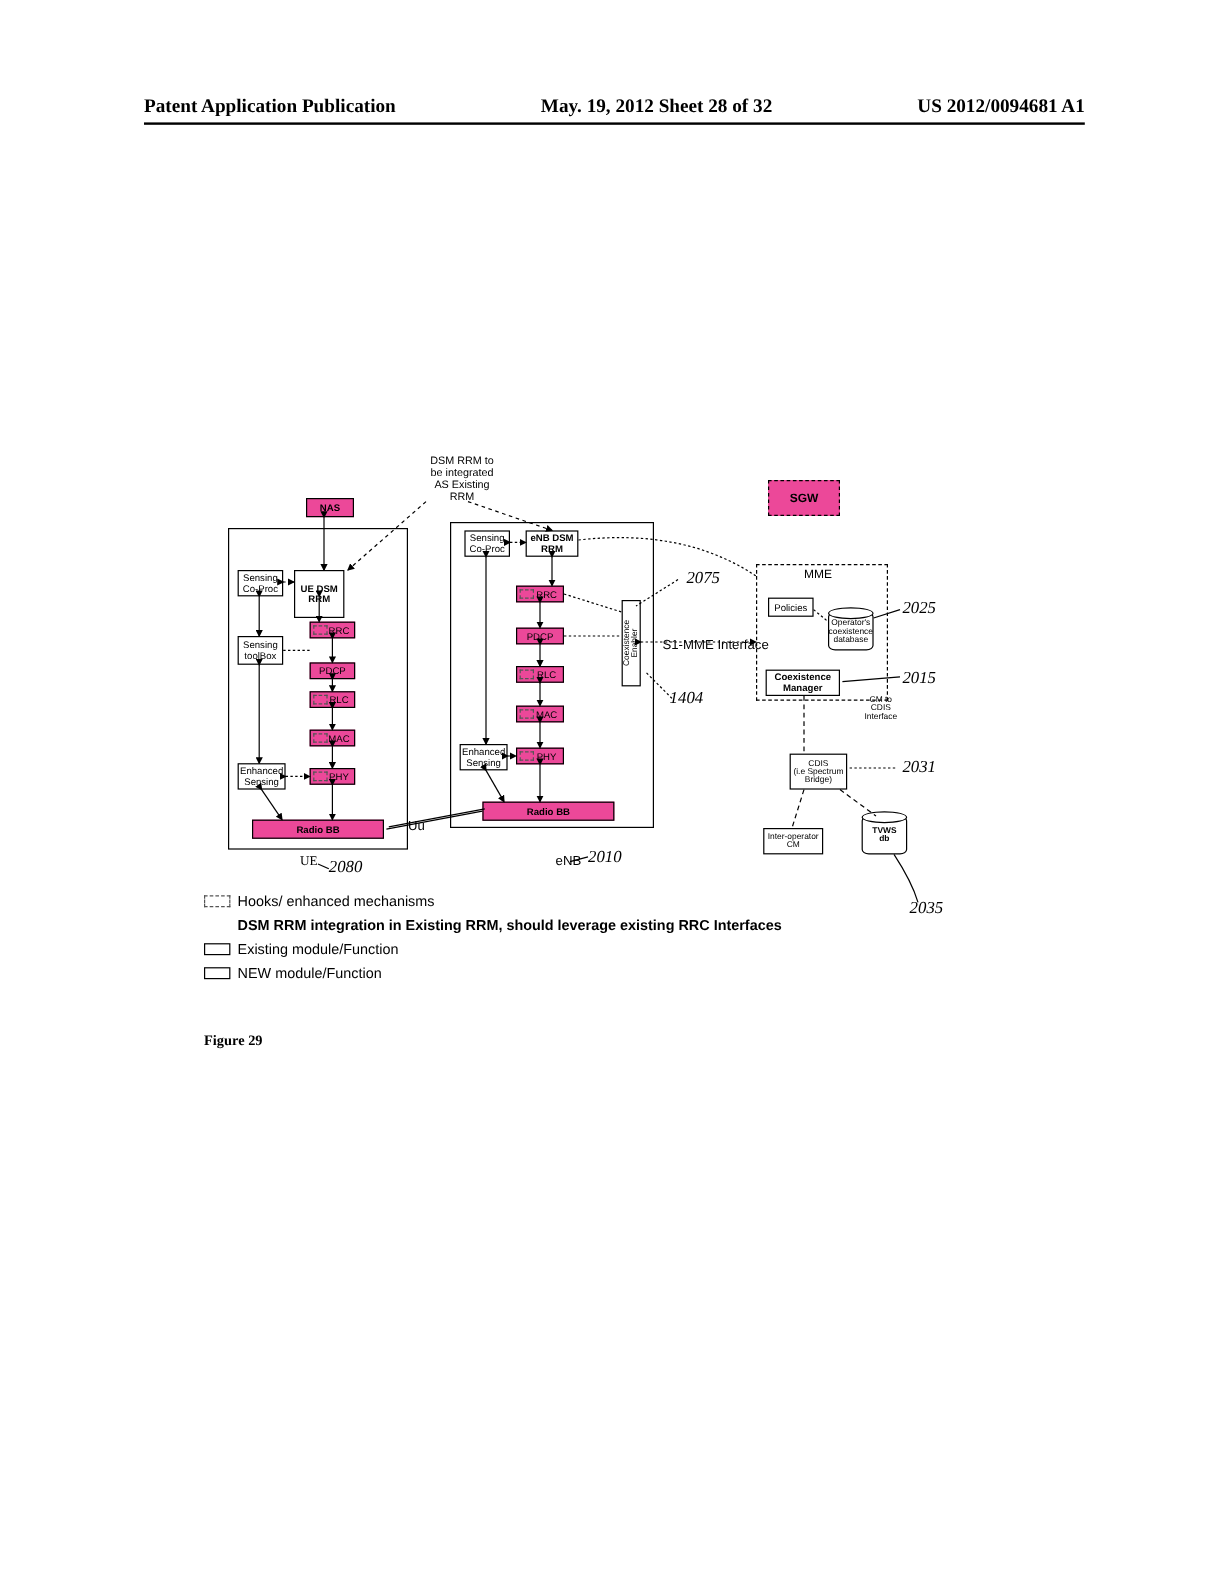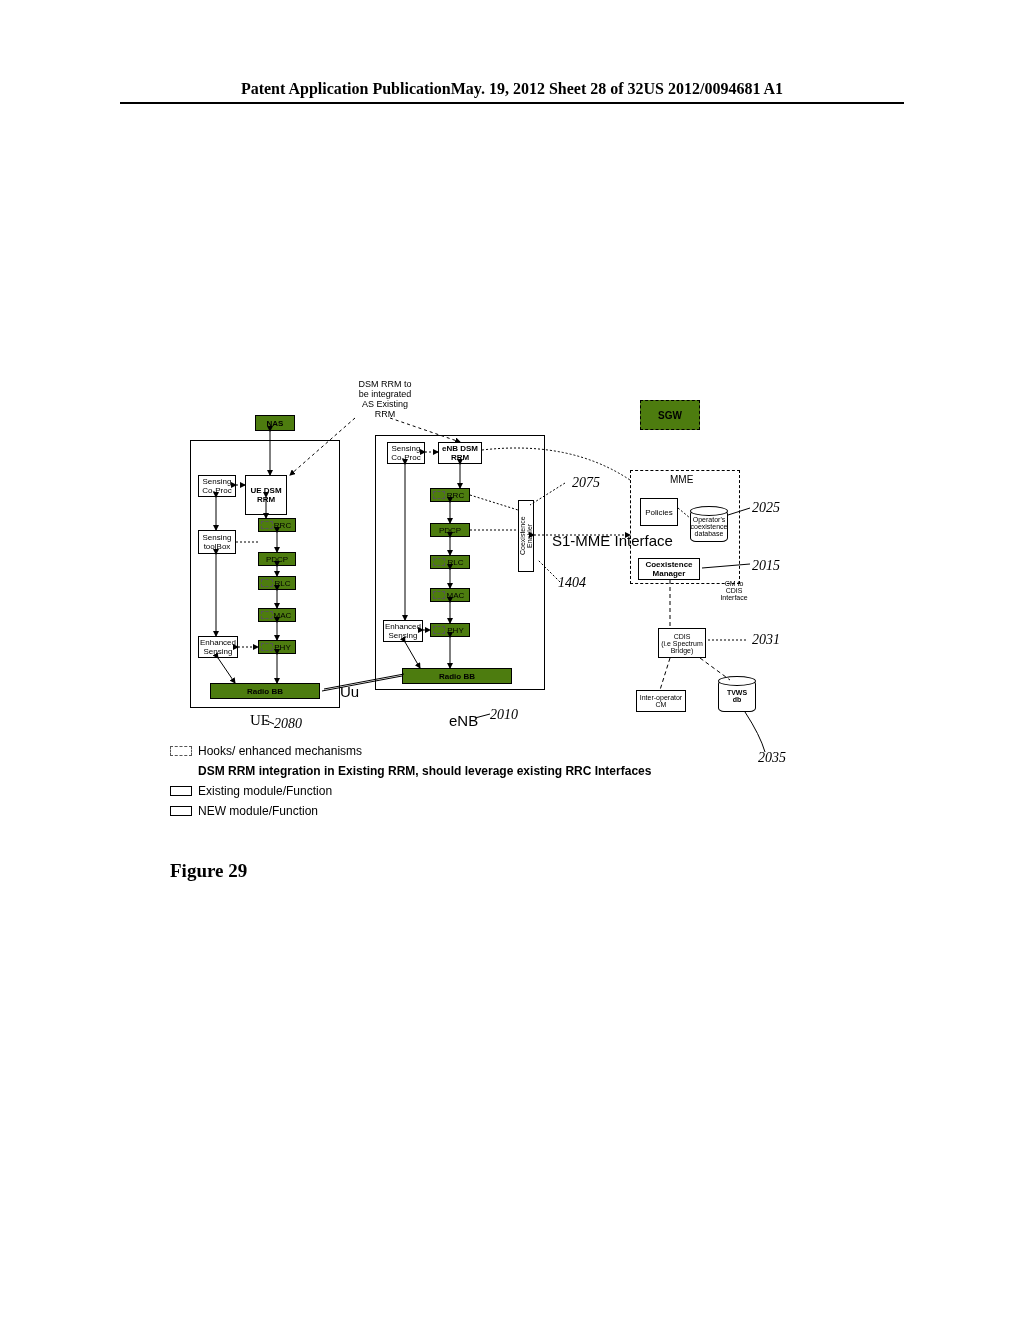--- a/index.html
+++ b/index.html
@@ -15,42 +15,42 @@
     width: 1024px;
     height: 1320px;
     position: relative;
   }
   .header {
     position: absolute;
     top: 80px;
     left: 120px;
     right: 120px;
     display: flex;
-    justify-content: center;
+    justify-content: space-between;
     font-size: 16px;
     font-weight: bold;
   }
   .hr {
     position: absolute;
     top: 102px;
     left: 120px;
     right: 120px;
     border-top: 2px solid #000;
   }
   .figure-area {
     position: absolute;
     top: 380px;
     left: 170px;
     width: 700px;
     height: 360px;
   }
   .box {
     position: absolute;
     border: 1.5px solid #000;
-    background: #4d7c0f;
+    background: #ec4899;
     font-size: 8px;
     font-family: Arial, sans-serif;
     text-align: center;
     display: flex;
     align-items: center;
     justify-content: center;
     box-sizing: border-box;
     padding: 1px;
   }
   .lbox { 
@@ -68,21 +68,21 @@
   .hookbox::before {
     content: "";
     position: absolute;
     left: 2px; top: 2px;
     width: 10px; height: 6px;
     border: 1px dashed #555;
   }
   .label {
     position: absolute;
     font-family: Arial, sans-serif;
-    font-size: 15px;
+    font-size: 11px;
   }
   .script-label {
     position: absolute;
     font-family: cursive;
     font-style: italic;
     font-size: 14px;
   }
   .note {
     position: absolute;
     font-family: Arial, sans-serif;
@@ -106,21 +106,21 @@
     width: 22px;
     height: 10px;
     margin-right: 6px;
     box-sizing: border-box;
   }
   .figure-caption {
     position: absolute;
     left: 170px;
     top: 860px;
     font-weight: bold;
-    font-size: 19px;
+    font-size: 12px;
   }
   .cyl {
     position: absolute;
     width: 36px;
     height: 30px;
     border: 1.5px solid #000;
     border-radius: 6px 6px 6px 6px / 4px 4px 4px 4px;
     font-size: 7px;
     font-family: Arial, sans-serif;
     display: flex;
@@ -192,29 +192,29 @@
     <div class="box hookbox" style="left:260px; top:175px; width:40px; height:14px; padding-left:12px;">RLC</div>
     <div class="box hookbox" style="left:260px; top:208px; width:40px; height:14px; padding-left:12px;">MAC</div>
     <div class="box hookbox" style="left:260px; top:243px; width:40px; height:14px; padding-left:12px;">PHY</div>
 
     <div class="box newbox" style="left:213px; top:240px; width:40px; height:22px;">Enhanced<br>Sensing</div>
 
     <div class="box" style="left:232px; top:288px; width:110px; height:16px; font-weight:bold;">Radio BB</div>
 
     <div class="box dashbox newbox" style="left:348px; top:120px; width:16px; height:72px; writing-mode: vertical-rl; transform: rotate(180deg); font-size:7px;">Coexistence<br>Enabler</div>
 
-    <div class="label" style="left:279px; top:332px;">eNB</div>
+    <div class="label" style="left:293px; top:332px;">eNB</div>
 
     <div class="label" style="left:170px; top:303px;">Uu</div>
 
     <div class="box dashbox" style="left:470px; top:20px; width:60px; height:30px; font-weight:bold; font-size:10px;">SGW</div>
 
     <div class="lbox dashbox" style="left:460px; top:90px; width:110px; height:114px;"></div>
     <div class="label" style="left:500px; top:94px; font-weight:normal; font-size:10px;">MME</div>
-    <div class="box dashbox newbox" style="left:470px; top:118px; width:38px; height:28px;">Policies</div>
+    <div class="box dashbox newbox" style="left:470px; top:118px; width:38px; height:16px;">Policies</div>
     <div class="cyl" style="left:520px; top:130px;">Operator's<br>coexistence<br>database</div>
     <div class="box newbox" style="left:468px; top:178px; width:62px; height:22px; font-weight:bold;">Coexistence<br>Manager</div>
 
     <div class="label" style="left:547px; top:200px; font-size:7px; width:34px; text-align:center;">CM to<br>CDIS<br>Interface</div>
 
     <div class="box dashbox newbox" style="left:488px; top:248px; width:48px; height:30px; font-size:7px;">CDIS<br>(i.e Spectrum<br>Bridge)</div>
 
     <div class="box dashbox newbox" style="left:466px; top:310px; width:50px; height:22px; font-size:7px;">Inter-operator<br>CM</div>
 
     <div class="cyl" style="left:548px; top:300px; font-weight:bold;">TVWS<br>db</div>

